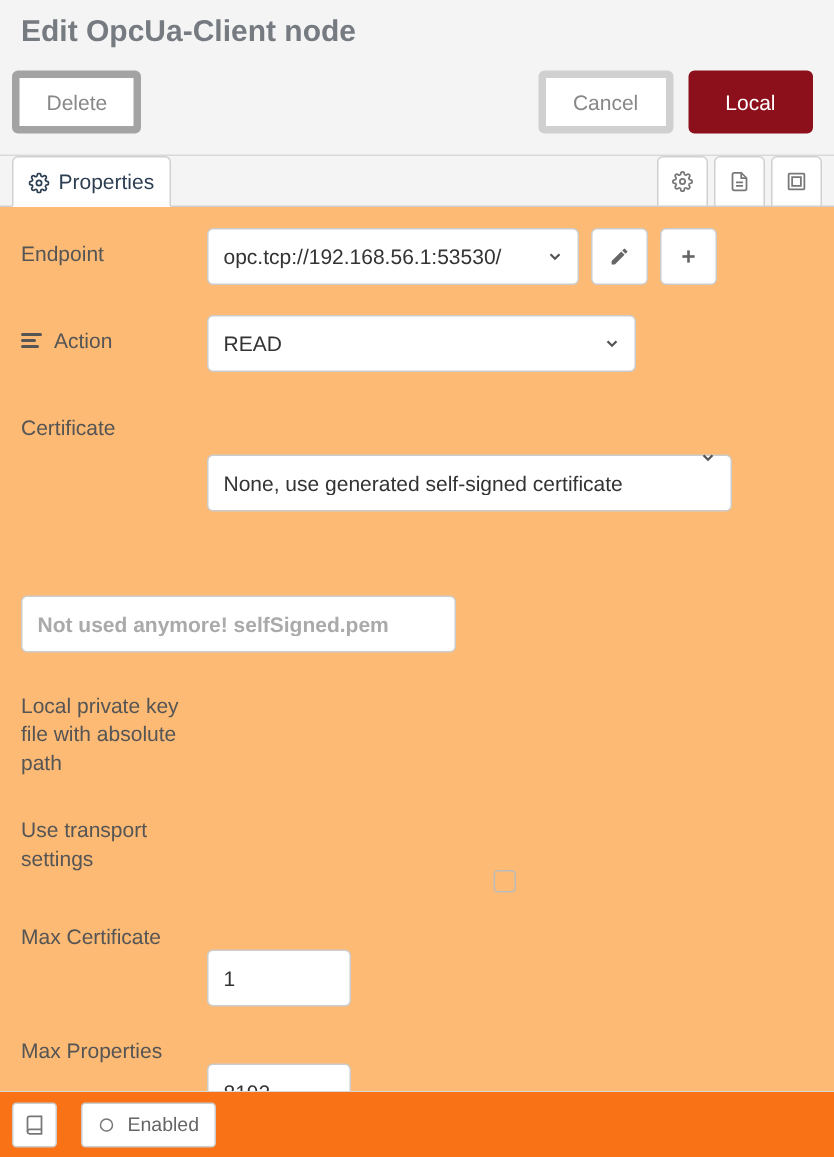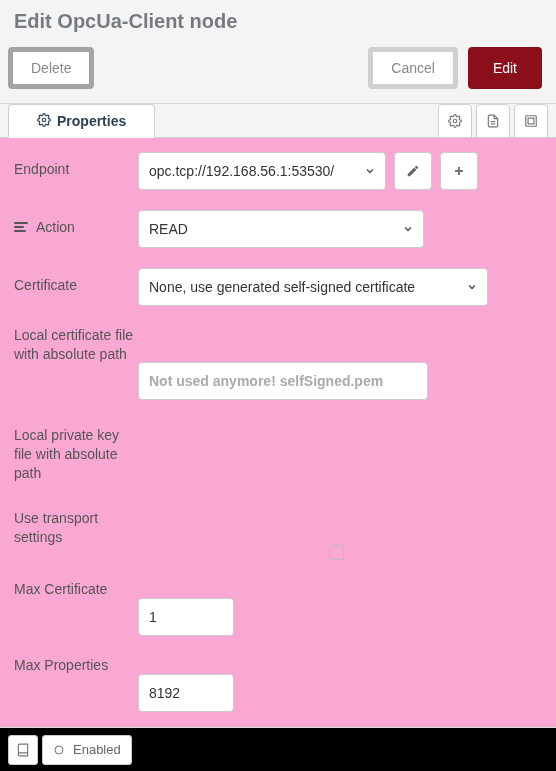--- a/index.html
+++ b/index.html
@@ -55,29 +55,29 @@
 
   .tabs-row {
     display: flex;
     align-items: flex-end;
     padding: 0 8px;
     position: relative;
     border-bottom: 1px solid #d0d0d0;
   }
   .tab-active {
     display: flex;
-    align-items: flex-start;
+    align-items: flex-end;
     gap: 6px;
-    padding: 8px 28px;
+    padding: 8px 10px;
     border: 1px solid #d0d0d0;
     border-bottom: 1px solid #fff;
     border-radius: 4px 4px 0 0;
     background: #fff;
     color: #2e3f54;
-    font-weight: 700;
+    font-weight: 400;
     margin-bottom: -1px;
   }
   .tab-icons-right {
     margin-left: auto;
     display: flex;
     gap: 0;
     margin-bottom: -1px;
   }
   .tab-icon-btn {
     width: 34px;
@@ -91,21 +91,21 @@
     cursor: pointer;
     margin-left: 4px;
     border-radius: 4px 4px 0 0;
   }
 
   .form-scroll {
     position: relative;
     height: 590px;
     overflow-y: auto;
     padding: 14px 22px 14px 14px;
-    background: #f9a8d4;
+    background: #fdba74;
   }
   .form-scroll::-webkit-scrollbar { width: 14px; }
   .form-scroll::-webkit-scrollbar-track { background: transparent; }
   .form-scroll::-webkit-scrollbar-thumb { background: #b6b6b6; border-radius: 8px; border: 3px solid #fff; }
   .form-scroll::-webkit-scrollbar-button { height: 14px; }
 
   .form-row {
     display: flex;
     align-items: flex-start;
     margin-bottom: 20px;
@@ -151,21 +151,21 @@
     align-items: center;
   }
   .select-wrap .caret {
     position: absolute;
     right: 10px;
     pointer-events: none;
     color: #555;
   }
   .endpoint-select { width: 248px; }
   .action-select { width: 286px; }
-  .cert-select { width: 350px; }
+  .cert-select { width: 350px; margin-top: 35px; }
 
   .icon-btn {
     width: 38px;
     height: 38px;
     border: 1px solid #ccc;
     border-radius: 4px;
     background: #fff;
     display: flex;
     align-items: center;
     justify-content: center;
@@ -197,25 +197,25 @@
     cursor: pointer;
   }
 
   .footer-bar {
     position: absolute;
     bottom: 0;
     left: 0;
     right: 0;
     height: 44px;
     border-top: 1px solid #d9d9d9;
-    background: #000000;
+    background: #f97316;
     display: flex;
     align-items: center;
     padding: 0 8px;
-    gap: 4px;
+    gap: 16px;
   }
   .footer-btn {
     border: 1px solid #ccc;
     border-radius: 3px;
     background: #fff;
     height: 30px;
     padding: 0 10px;
     display: flex;
     align-items: center;
     gap: 8px;
@@ -246,21 +246,21 @@
 </style>
 </head>
 <body>
 
 <div class="title-bar">Edit OpcUa-Client node</div>
 
 <div class="action-bar">
   <button class="btn">Delete</button>
   <div class="spacer"></div>
   <button class="btn btn-cancel">Cancel</button>
-  <button class="btn btn-done">Edit</button>
+  <button class="btn btn-done">Local</button>
 </div>
 
 <div class="tabs-row">
   <div class="tab-active">
     <span>
       <svg class="icon-svg" viewBox="0 0 24 24" fill="none" stroke="#2e3f54" stroke-width="2">
         <circle cx="12" cy="12" r="3"></circle>
         <path d="M19.4 15a1.7 1.7 0 0 0 .34 1.87l.06.06a2 2 0 1 1-2.83 2.83l-.06-.06a1.7 1.7 0 0 0-1.87-.34 1.7 1.7 0 0 0-1.03 1.56V21a2 2 0 1 1-4 0v-.09A1.7 1.7 0 0 0 9 19.4a1.7 1.7 0 0 0-1.87.34l-.06.06a2 2 0 1 1-2.83-2.83l.06-.06a1.7 1.7 0 0 0 .34-1.87 1.7 1.7 0 0 0-1.56-1.03H3a2 2 0 1 1 0-4h.09A1.7 1.7 0 0 0 4.6 9a1.7 1.7 0 0 0-.34-1.87l-.06-.06a2 2 0 1 1 2.83-2.83l.06.06a1.7 1.7 0 0 0 1.87.34H9a1.7 1.7 0 0 0 1.03-1.56V3a2 2 0 1 1 4 0v.09c0 .67.39 1.27 1.03 1.51a1.7 1.7 0 0 0 1.87-.34l.06-.06a2 2 0 1 1 2.83 2.83l-.06.06a1.7 1.7 0 0 0-.34 1.87V9c.24.64.84 1.03 1.51 1.03H21a2 2 0 1 1 0 4h-.09a1.7 1.7 0 0 0-1.51 1.03z"></path>
       </svg>
     </span>
@@ -356,21 +356,20 @@
         <span class="caret">
           <svg class="icon-svg-sm" viewBox="0 0 24 24" fill="none" stroke="#555" stroke-width="3">
               <polyline points="6 9 12 15 18 9"></polyline>
             </svg>
         </span>
       </div>
     </div>
   </div>
 
   <div class="form-row form-row-tall">
-    <label class="form-label multiline">Local certificate file with absolute path</label>
     <div class="form-control-wrap" style="padding-top:36px;">
       <input class="form-input" placeholder="Not used anymore! selfSigned.pem" style="">
     </div>
   </div>
 
   <div class="form-row form-row-tall">
     <label class="form-label multiline">Local private key file with absolute path</label>
   </div>
 
   <div class="form-row">

